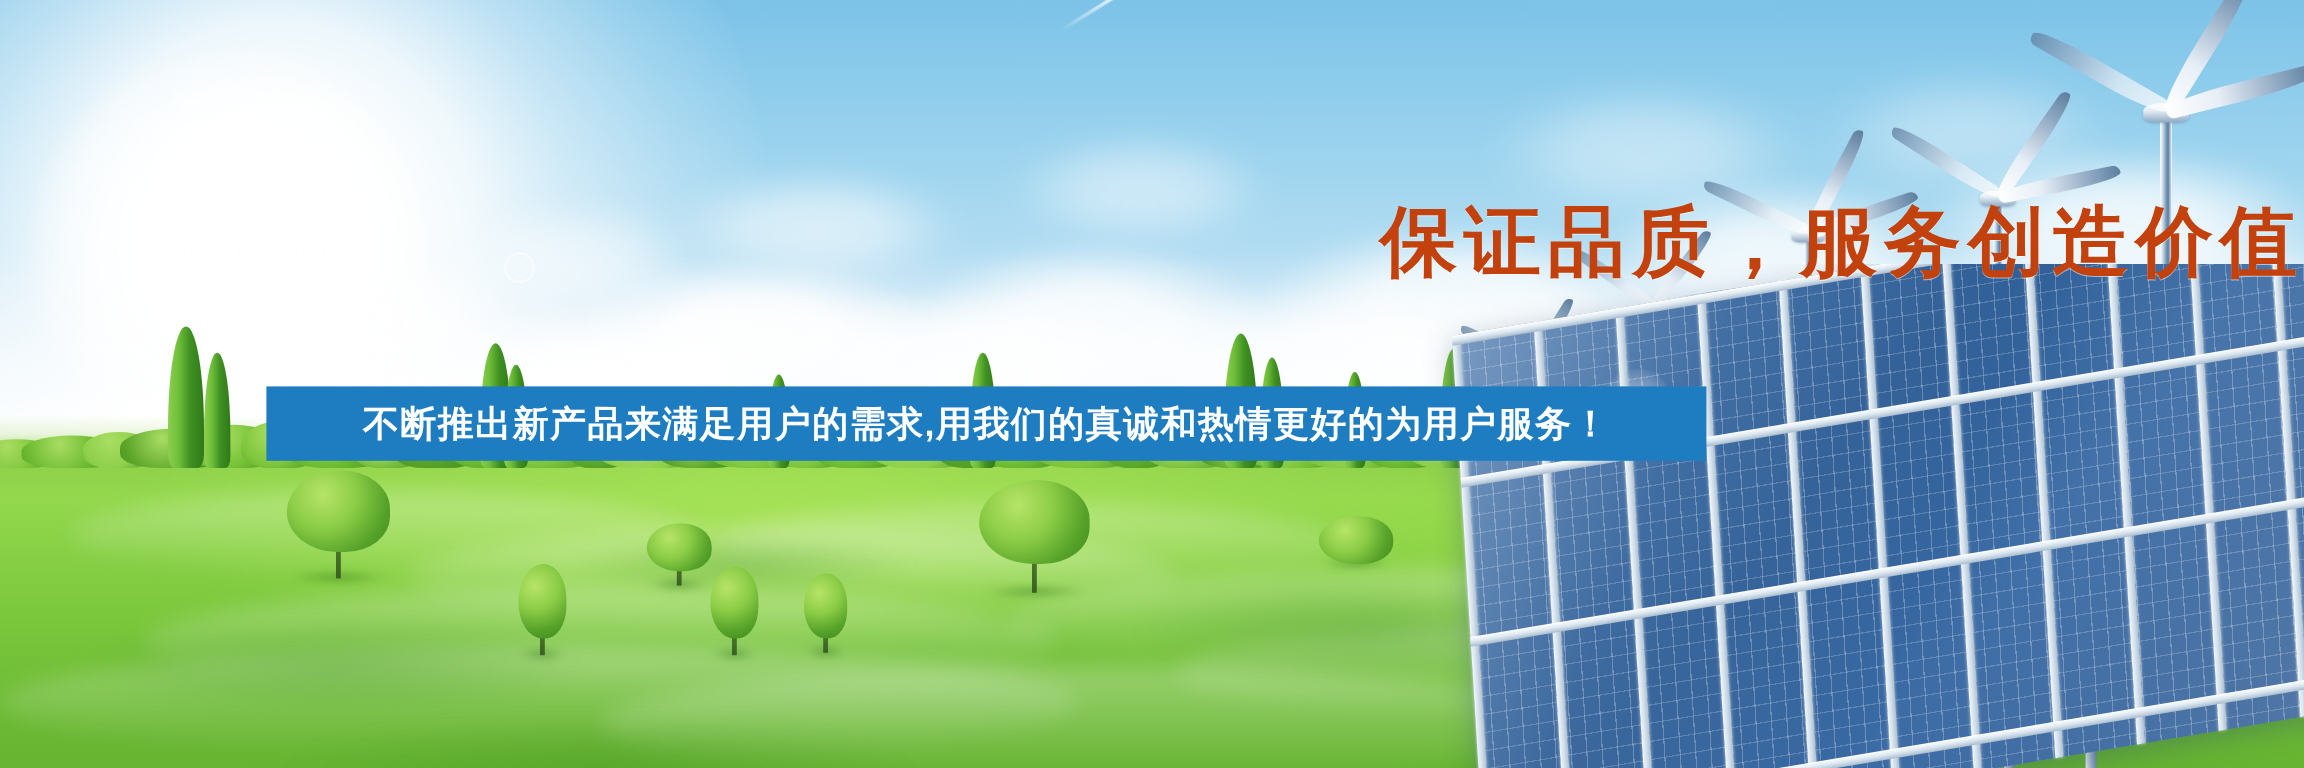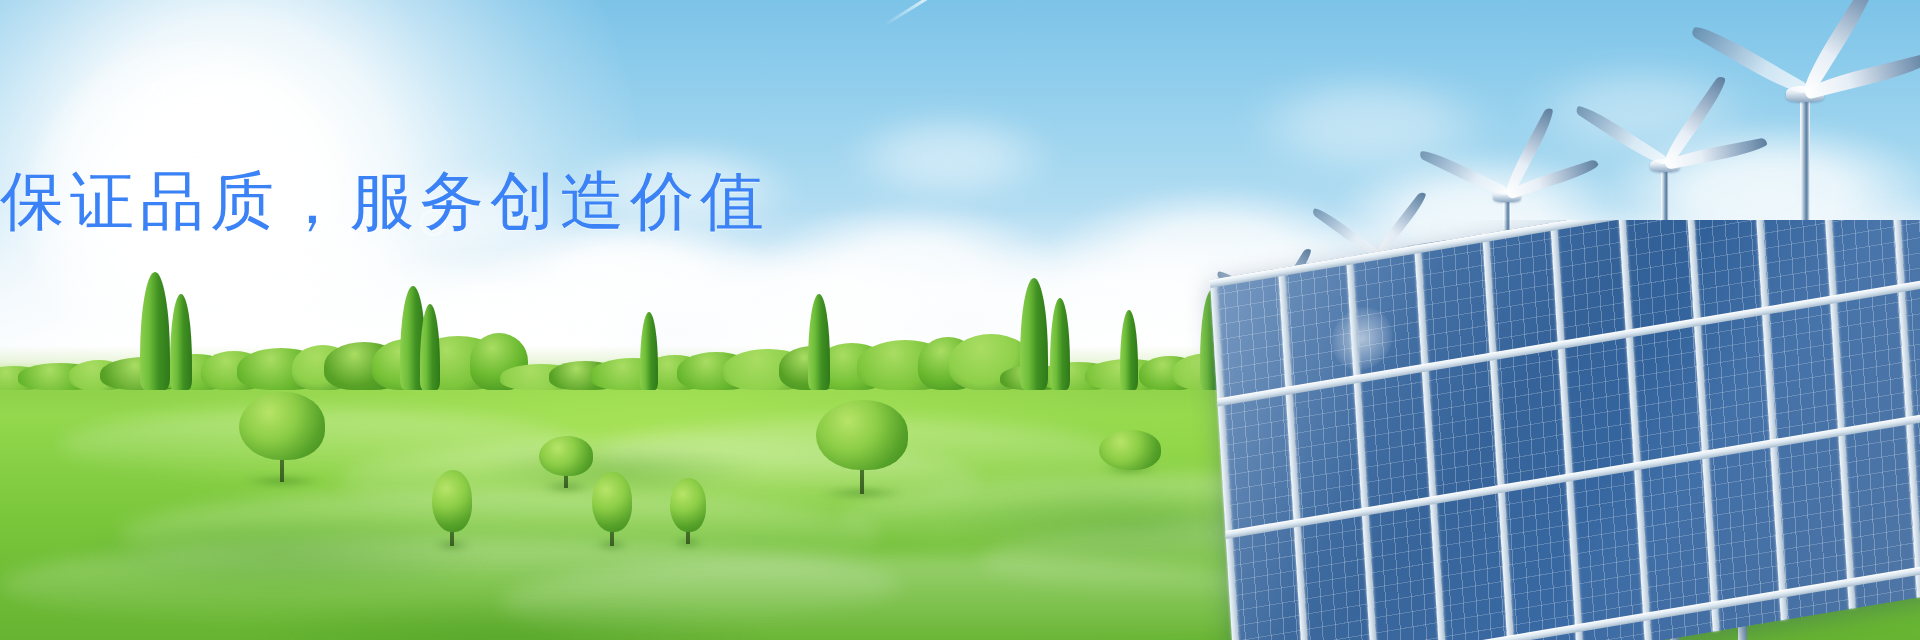--- a/index.html
+++ b/index.html
@@ -226,25 +226,25 @@
   }
   .leg {
     position:absolute; bottom:0; width:9px;
     background:linear-gradient(to right, #e9f1f7, #9db3c7 55%, #6f8ba6);
   }
 
   
   .headline {
     position:absolute;
     left:0; right:0; top:168px;
-    text-align:left;
+    text-align:right;
     font-size:64px;
-    font-weight:normal;
+    font-weight:bold;
     letter-spacing:6px;
-    color:#3b82f6;
+    color:#c2410c;
     line-height:1.05;
     text-shadow:0 1px 0 rgba(255,255,255,.55);
     white-space:nowrap;
   }
   .subtitle-bar {
     position:absolute;
     left:222px; top:322px;
     width:1200px; height:62px;
     background:#1E7CC0;
     display:flex; align-items:center; justify-content:center;
@@ -447,20 +447,23 @@
         <div class="frame-v" style="left: 690px;"></div>
         <div class="frame-h" style="top: 0px;"></div>
         <div class="frame-h" style="top: 118px;"></div>
         <div class="frame-h" style="top: 250px;"></div>
         <div class="frame-h" style="top: 400px;"></div>
       </div>
   </div>
 
   <div class="headline">保证品质，服务创造价值</div>
 
+  <div class="subtitle-bar">
+    <span class="subtitle-text">不断推出新产品来满足用户的需求,用我们的真诚和热情更好的为用户服务！</span>
+  </div>
 
 <div style="position: absolute; left: 239px; top: 392px; width: 86px; height: 90px;">
       <div class="shadow-blob" style="left: -12.9px; top: 81px; width: 111.8px; height: 16px;"></div>
       <div class="trunk" style="left: 41px; top: 62px; height: 28px;"></div>
       <div class="lone-tree" style="left: 0px; top: 0px; width: 86px; height: 68px;"></div>
     </div>
     <div style="position: absolute; left: 816px; top: 400px; width: 92px; height: 94px;">
       <div class="shadow-blob" style="left: -13.8px; top: 85px; width: 119.6px; height: 16px;"></div>
       <div class="trunk" style="left: 44px; top: 64px; height: 30px;"></div>
       <div class="lone-tree" style="left: 0px; top: 0px; width: 92px; height: 70px;"></div>

